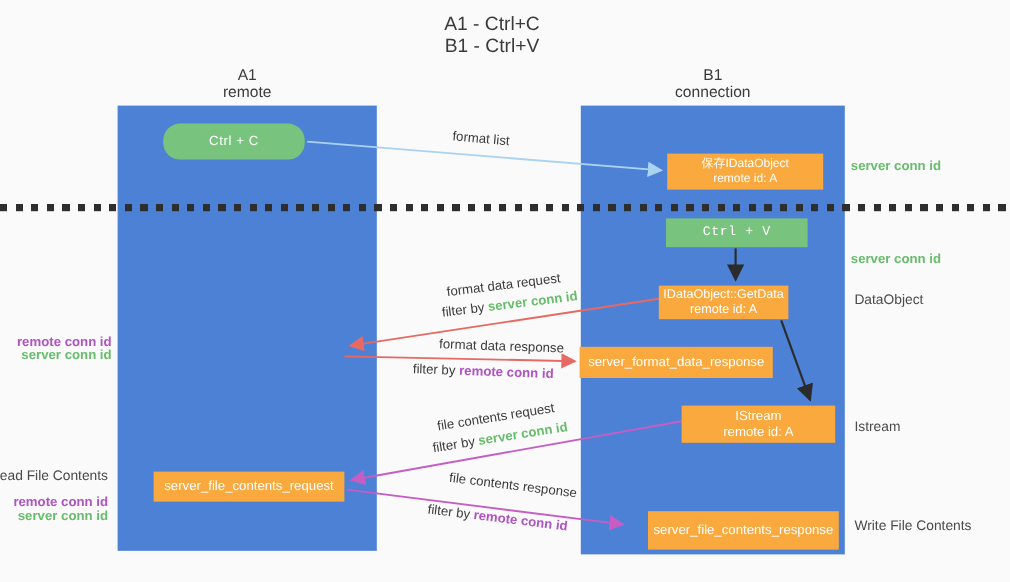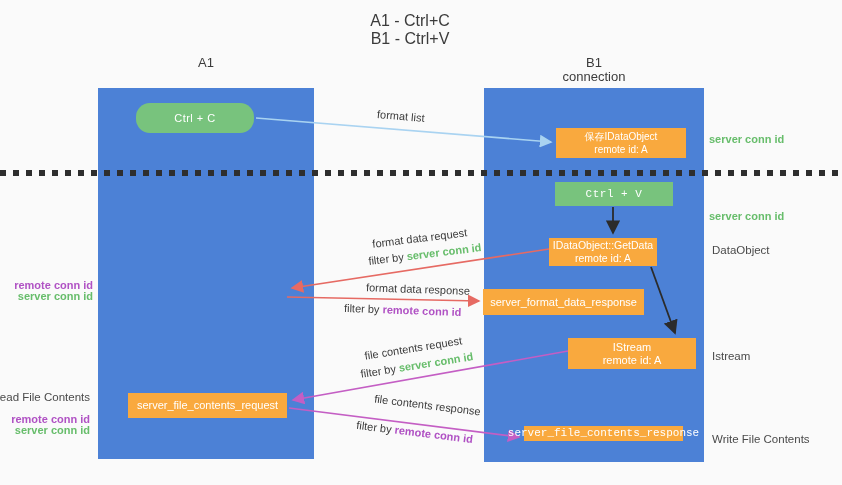--- a/index.html
+++ b/index.html
@@ -28,21 +28,21 @@
   .box.green{background:#78c37d;letter-spacing:0.5px;}
   .box.orange{background:#f9a93e;}
   .b-ctrl-c{left:136px;top:103px;width:118px;height:30px;border-radius:14px;}
   .b-ctrl-v{left:555px;top:182px;width:118px;height:24px;font-family:Liberation Mono, monospace;}
   .b-save{left:556px;top:128px;width:130px;height:30px;font-size:10px;}
   .b-getdata{left:549px;top:238px;width:108px;height:28px;font-size:10.5px;}
   .b-istream{left:568px;top:338px;width:128px;height:31px;}
   .b-fmt-req{left:130px;top:278px;width:156px;height:25px;}
   .b-fmt-resp{left:483px;top:289px;width:161px;height:26px;}
   .b-file-req{left:128px;top:393px;width:159px;height:25px;}
-  .b-file-resp{left:524px;top:426px;width:159px;height:15px;font-family:Liberation Mono, monospace;}
+  .b-file-resp{left:540px;top:426px;width:159px;height:32px;}
 
   .alabel{position:absolute;z-index:6;font-size:11px;color:#3b3b3b;white-space:nowrap;}
   .green-id{color:#67bd6b;font-weight:bold;}
   .purple-id{color:#b052c4;font-weight:bold;}
 
   .side{position:absolute;z-index:6;font-size:11px;white-space:nowrap;}
   .side.gray{color:#4a4a4a;font-size:11.5px;}
   .side.pair{text-align:right;font-weight:bold;line-height:11px;}
 </style>
 </head>
@@ -50,20 +50,21 @@
 
 <div class="canvas">
 
   <div class="title">
     <div>A1 - Ctrl+C</div>
     <div>B1 - Ctrl+V</div>
   </div>
 
   <div class="col-header left">
     <div>A1</div>
+    <div>remote</div>
   </div>
   <div class="col-header right">
     <div>B1</div>
     <div>connection</div>
   </div>
 
   <div class="lifeline left"></div>
   <div class="lifeline right"></div>
 
   <div class="separator"></div>

